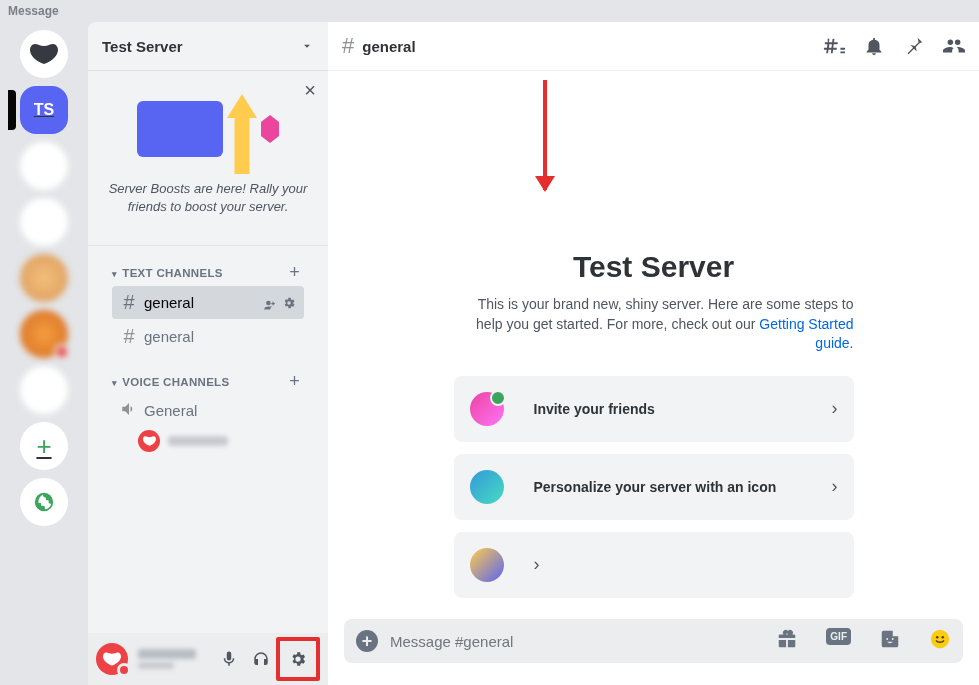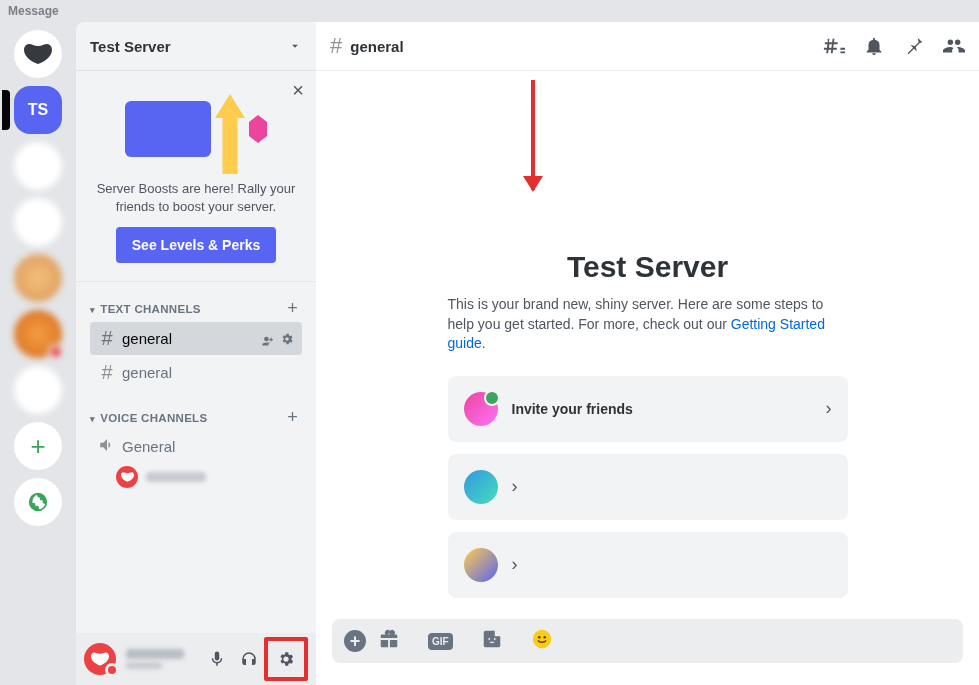--- a/index.html
+++ b/index.html
@@ -1,21 +1,21 @@
 <!DOCTYPE html>
 <html><head>
   <meta charset="utf-8">
   <style>
     * { box-sizing: border-box; margin: 0; padding: 0; }
     body { font-family: -apple-system, BlinkMacSystemFont, "Segoe UI", Helvetica, Arial, sans-serif; background: #e3e5e8; width: 979px; height: 685px; overflow: hidden; color: #2e3338; }
     .app { display: flex; flex-direction: column; height: 100%; }
     .titlebar { height: 22px; background: #e3e5e8; padding-left: 8px; font-size: 12px; font-weight: 700; color: #7b7f88; display: flex; align-items: center; }
     .layout { display: flex; flex: 1; min-height: 0; }
     
-    .guilds { width: 76px; background: #e3e5e8; display: flex; flex-direction: column; align-items: center; padding-top: 8px; gap: 8px; }
+    .guilds { width: 88px; background: #e3e5e8; display: flex; flex-direction: column; align-items: center; padding-top: 8px; gap: 8px; text-decoration: underline; }
     .guild { width: 48px; height: 48px; border-radius: 24px; background: #fff; display: flex; align-items: center; justify-content: center; cursor: pointer; position: relative; filter: none;}
     .guild.blur { filter: blur(3px);}
     .guild.dm svg { width: 28px; height: 22px; fill: #36393f; }
     .guild.selected { border-radius: 16px; background: #5865f2; color: #fff; font-weight: 600; font-size: 16px; }
     .guild.selected::before { content:""; position:absolute; left:-12px; width:8px; height:40px; border-radius:0 4px 4px 0; background:#060607;}
     .guild.add { color:#3ba55d; font-size:26px; font-weight:300;}
     .guild.explore { background:#fff; color:#3ba55d;}
     .guild.explore svg{width:22px;height:22px;fill:#3ba55d;}
     .guild.avatar{background: radial-gradient(circle,#f3c07a,#d9965a);}
     .guild.avatar2{background: radial-gradient(circle,#f59e42,#d46a1e);}
@@ -24,23 +24,23 @@
     .sidebar { width: 240px; background: #f2f3f5; display: flex; flex-direction: column; border-top-left-radius: 8px; overflow:hidden;}
     .server-header { height: 48px; display: flex; align-items: center; justify-content: space-between; padding: 0 14px; font-weight: 600; font-size: 15px; box-shadow: 0 1px 0 rgba(0,0,0,.08); cursor:pointer;}
     .server-header svg{width:14px;height:14px;fill:#4f5660;}
     .boost-card { position:relative; margin: 0; padding: 14px 16px 18px; text-align: center; border-bottom: 1px solid #e3e5e8;}
     .boost-close{position:absolute;top:10px;right:12px;cursor:pointer;color:#4f5660;font-size:20px;line-height:1;}
     .boost-illust{height:90px;display:flex;align-items:flex-end;justify-content:center;gap:4px;margin-bottom:6px;}
     .illust-arrow{width:30px;height:80px;background:#ffcc4d;clip-path:polygon(50% 0,100% 30%,75% 30%,75% 100%,25% 100%,25% 30%,0 30%);}
     .illust-card{width:86px;height:56px;background:#5865f2;border-radius:6px;position:relative;align-self:center;}
     .illust-card::before{content:"";position:absolute;top:-10px;left:-10px;width:86px;height:56px;background:#8a94ff;border-radius:6px;z-index:-1;}
     .illust-gem{width:18px;height:28px;background:#eb459e;clip-path:polygon(50% 0,100% 25%,100% 75%,50% 100%,0 75%,0 25%);align-self:center;}
-    .boost-text{font-size:13px;color:#4f5660;line-height:1.35;margin-bottom:12px;}
+    .boost-text{font-size:13px;color:#4f5660;line-height:1.35;margin-bottom:12px;font-style:italic;}
     .boost-btn{background:#5865f2;color:#fff;border:none;border-radius:4px;padding:10px 16px;font-size:14px;font-weight:600;cursor:pointer;}
-    .channels{flex:1;overflow-y:auto;padding:10px 6px;}
+    .channels{flex:1;overflow-y:auto;padding:10px 16px;}
     .cat{display:flex;align-items:center;justify-content:space-between;padding:6px 12px 2px 8px;font-size:11.5px;font-weight:700;letter-spacing:.3px;color:#6a7480;cursor:pointer;}
     .cat .arrow{font-size:9px;margin-right:2px;}
     .cat .plus{font-size:18px;color:#6a7480;cursor:pointer;font-weight:400;}
     .channel{display:flex;align-items:center;gap:6px;padding:5px 8px;margin:1px 8px;border-radius:4px;color:#6a7480;font-size:15px;cursor:pointer;}
     .channel.active{background:#d4d7dc;color:#060607;}
     .channel .hash{font-size:20px;font-weight:400;color:#8e9297;width:18px;text-align:center;}
     .channel.active .hash{color:#6a7480;}
     .ch-actions{margin-left:auto;display:flex;gap:6px;color:#6a7480;}
     .ch-actions svg{width:14px;height:14px;fill:#6a7480;}
     .voice-ico svg{width:18px;height:18px;fill:#8e9297;}
@@ -62,37 +62,37 @@
     .gear-hi{border:4px solid #e52e2e;border-radius:2px;width:44px;height:44px;display:flex;align-items:center;justify-content:center;margin-left:-2px;}
     
     .chat{flex:1;background:#fff;display:flex;flex-direction:column;}
     .chat-header{height:48px;display:flex;align-items:center;padding:0 14px;box-shadow:0 1px 0 rgba(0,0,0,.06);gap:8px;}
     .chat-header .hash{font-size:22px;color:#8e9297;font-weight:400;}
     .chat-header .chname{font-weight:700;font-size:15px;}
     .header-icons{margin-left:auto;display:flex;gap:18px;align-items:center;}
     .header-icons svg{width:22px;height:22px;fill:#4f5660;cursor:pointer;}
     .welcome{flex:1;display:flex;flex-direction:column;align-items:center;padding-top:140px;position:relative;}
     .welcome h1{font-size:30px;font-weight:800;text-align:center;line-height:1.25;}
-    .welcome p{margin-top:10px;max-width:400px;text-align:left;font-size:14px;color:#4f5660;line-height:1.4;}
+    .welcome p{margin-top:10px;max-width:400px;text-align:right;font-size:14px;color:#4f5660;line-height:1.4;}
     .welcome a{color:#0068e0;text-decoration:none;}
     .cards{margin-top:22px;width:400px;display:flex;flex-direction:column;gap:12px;}
-    .wcard{background:#f2f3f5;border-radius:8px;padding:16px;display:flex;align-items:center;gap:14px;cursor:pointer;}
+    .wcard{background:#f2f3f5;border-radius:8px;padding:16px;display:flex;align-items:center;gap:30px;cursor:pointer;}
     .wcard .wicon{width:34px;height:34px;border-radius:50%;flex-shrink:0;}
     .wcard .wtxt{flex:1;font-weight:700;font-size:14px;}
     .wcard .chev{color:#4f5660;font-size:18px;}
     .wi1{background:linear-gradient(135deg,#eb459e,#ff73fa);position:relative;}
     .wi1::after{content:"";position:absolute;top:-2px;right:-2px;width:12px;height:12px;border-radius:50%;background:#3ba55d;border:2px solid #f2f3f5;}
     .wi2{background:linear-gradient(135deg,#3498db,#45ddc0);}
     .wi3{background:linear-gradient(135deg,#ffcc4d,#5865f2);}
     
     .msgbar{padding:0 16px 22px;}
     .msgbox{background:#ebedef;border-radius:8px;height:44px;display:flex;align-items:center;padding:0 12px;gap:12px;}
     .msgplus{width:22px;height:22px;border-radius:50%;background:#6a7480;color:#ebedef;display:flex;align-items:center;justify-content:center;font-size:18px;font-weight:700;cursor:pointer;}
     .msginput{flex:1;color:#72767d;font-size:15px;}
-    .msgiconrow{display:flex;gap:28px;align-items:center;}
+    .msgiconrow{display:flex;gap:28px;align-items:flex-start;}
     .msgiconrow .mi{cursor:pointer;}
     .msgiconrow svg{width:22px;height:22px;fill:#6a7480;}
     .gifbadge{background:#6a7480;color:#ebedef;font-size:10px;font-weight:800;padding:3px 4px;border-radius:4px;}
     
     .anno-arrow{position:absolute;left:215px;width:4px;background:#e52e2e;}
     .anno-arrow::after{content:"";position:absolute;bottom:-2px;left:-8px;border-left:10px solid transparent;border-right:10px solid transparent;border-top:16px solid #e52e2e;}
   </style>
 </head>
 <body>
 
@@ -130,21 +130,20 @@
           </svg>
       </div>
       <div class="boost-card">
         <div class="boost-close">×</div>
         <div class="boost-illust">
           <div class="illust-card"></div>
             <div class="illust-arrow"></div>
             <div class="illust-gem"></div>
         </div>
         <div class="boost-text">Server Boosts are here! Rally your friends to boost your server.</div>
-        <button class="boost-btn">See Levels &amp; Perks</button>
       </div>
       <div class="channels">
         <div class="cat">
           <span><span class="arrow">▾</span> <span>TEXT CHANNELS</span></span>
           <span class="plus">+</span>
         </div>
         <div class="channel active">
           <span class="hash">#</span>
           <span>general</span>
           <span class="ch-actions">
@@ -236,31 +235,33 @@
         <h1><br><span>Test Server</span></h1>
         <p><span>This is your brand new, shiny server. Here are some steps to help you get started. For more, check out our </span><a href="#">Getting Started guide</a>.</p>
         <div class="cards">
           <div class="wcard">
             <div class="wicon wi1"></div>
             <div class="wtxt">Invite your friends</div>
             <div class="chev">›</div>
           </div>
           <div class="wcard">
             <div class="wicon wi2"></div>
+            <div class="wtxt">Personalize your server with an icon</div>
             <div class="chev">›</div>
           </div>
           <div class="wcard">
             <div class="wicon wi3"></div>
             <div class="chev">›</div>
           </div>
         </div>
       </div>
       <div class="msgbar">
         <div class="msgbox">
           <div class="msgplus">+</div>
+          <div class="msginput">Message #general</div>
           <div class="msgiconrow">
             <span class="mi"><svg viewBox="0 0 24 24">
                   <path d="M20 7h-2.2A3 3 0 0013 3.2 3 3 0 008.2 7H4a1 1 0 00-1 1v3h18V8a1 1 0 00-1-1zM11 7a1 1 0 112 0zm-8 6v7a1 1 0 001 1h7v-8H3zm10 8h7a1 1 0 001-1v-7h-8z"></path>
                 </svg></span>
             <span class="mi gifbadge">GIF</span>
             <span class="mi"><svg viewBox="0 0 24 24">
                   <path d="M5 3h10l6 6v10a2 2 0 01-2 2H5a2 2 0 01-2-2V5a2 2 0 012-2zm10 0v6h6zM9 13a1 1 0 100-2 1 1 0 000 2zm6 0a1 1 0 100-2 1 1 0 000 2zm-6 2c1 2 5 2 6 0z"></path>
                 </svg></span>
             <span class="mi"><svg viewBox="0 0 24 24">
                   <circle cx="12" cy="12" r="10" fill="#facc15"></circle>

